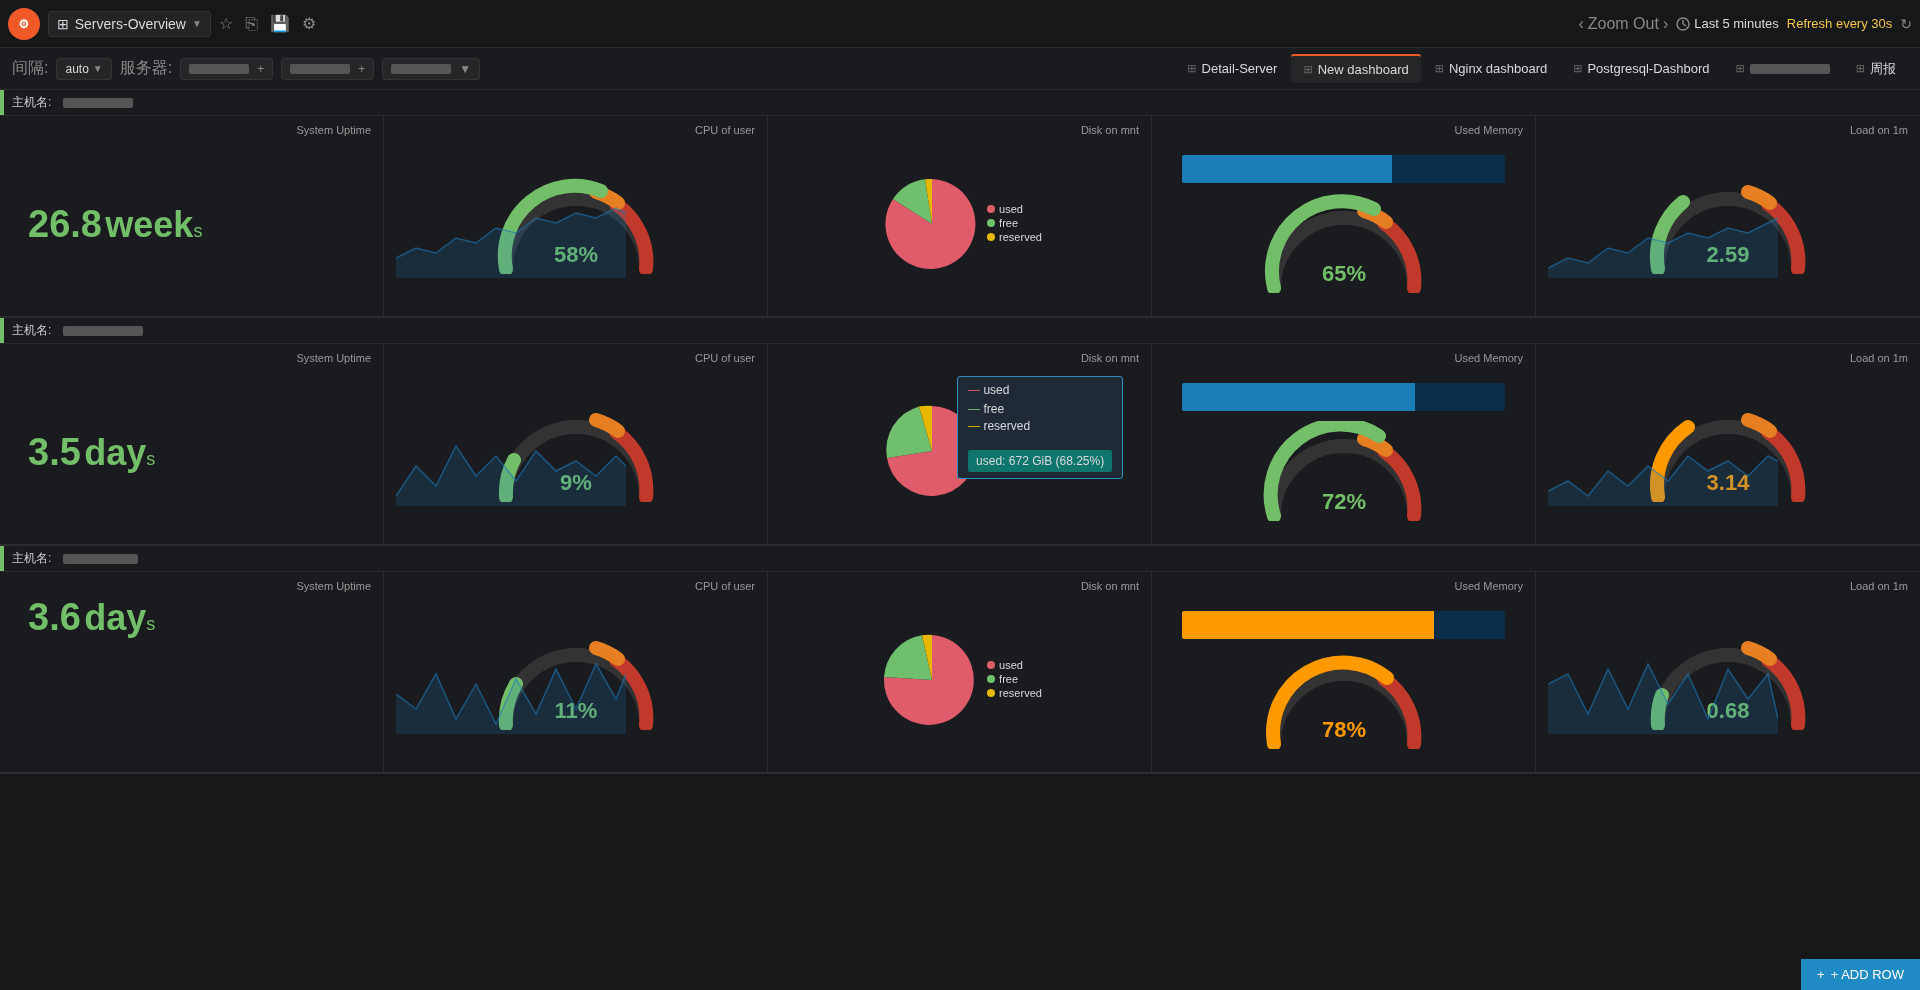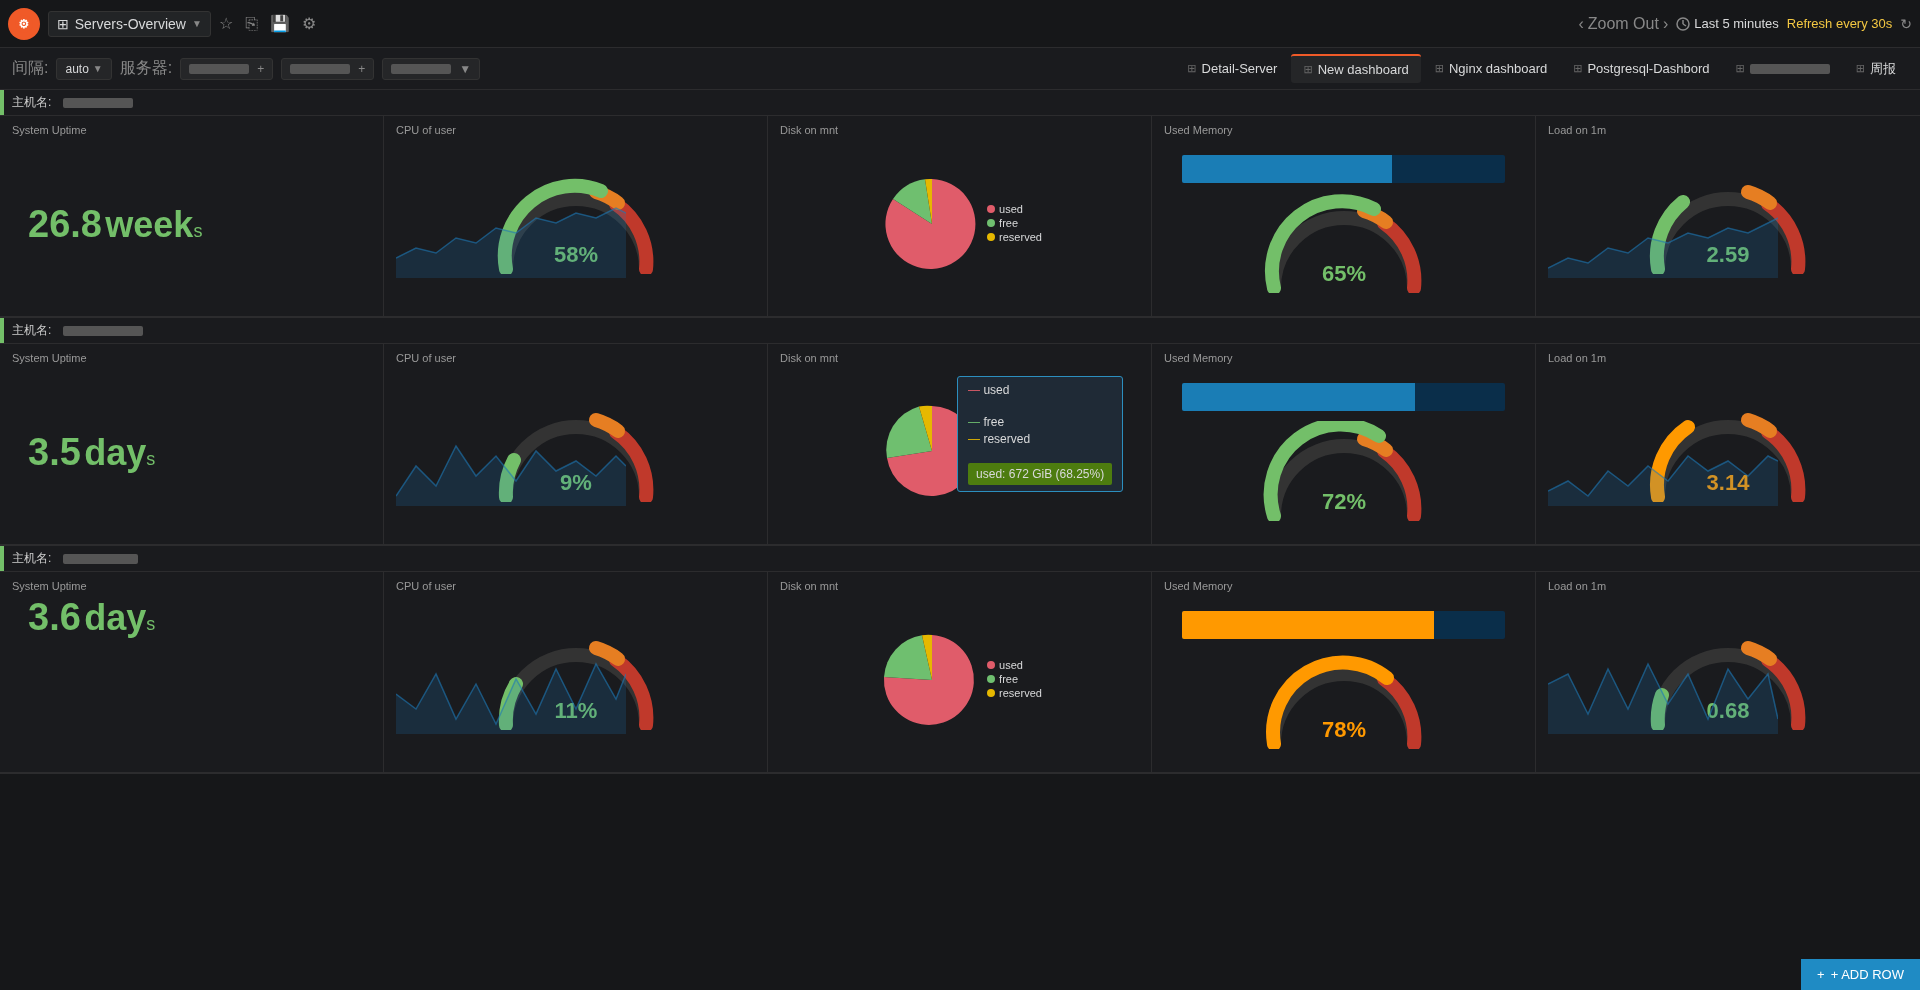--- a/index.html
+++ b/index.html
@@ -98,21 +98,21 @@
       background: #1a1b1e;
       border-right: 1px solid #2c2c2e;
       padding: 8px 12px;
       min-height: 200px;
       display: flex; flex-direction: column;
       position: relative;
       overflow: hidden;
     }
     .metric-panel:last-child { border-right: none; }
     .panel-title {
-      font-size: 11px; color: #999; text-align: left; margin-bottom: 4px;
+      font-size: 11px; color: #999; text-align: right; margin-bottom: 4px;
     }
 
     
     .gauge-container {
       display: flex; flex-direction: column; align-items: center;
       justify-content: center; flex: 1;
       position: relative;
     }
 
     
@@ -390,30 +390,30 @@
             <svg width="110" height="110" viewBox="0 0 110 110">
 
               <path d="M 55 55 L 55 10 A 45 45 0 1 1 10 62 Z" fill="#e05c6a"></path>
 
               <path d="M 55 55 L 10 62 A 45 45 0 0 1 42 10.5 Z" fill="#6fbf6f"></path>
 
               <path d="M 55 55 L 42 10.5 A 45 45 0 0 1 55 10 Z" fill="#e6b800"></path>
             </svg>
             
             <div class="tooltip" style="top:-20px;left:80px;">
-              <div style="margin-bottom:18px;">
+              <div style="margin-bottom:5px;">
                 <span style="color:#e05c6a;">—</span> used
               </div>
               <div style="margin-bottom:3px;">
                 <span style="color:#6fbf6f;">—</span> free
               </div>
               <div style="margin-bottom:17px;">
                 <span style="color:#e6b800;">—</span> reserved
               </div>
-              <div style="background:#4d7c0f;padding:4px 8px;border-radius:2px;margin-top:4px;font-size:12px;">
+              <div style="background:#0f766e;padding:4px 8px;border-radius:2px;margin-top:4px;font-size:12px;">
                 used: 672 GiB (68.25%)
               </div>
             </div>
           </div>
           <div class="pie-legend">
             <div class="legend-item">
                 <div class="legend-dot" style="background:#e05c6a;"></div>
                 <span>used</span>
               </div>
             <div class="legend-item">

